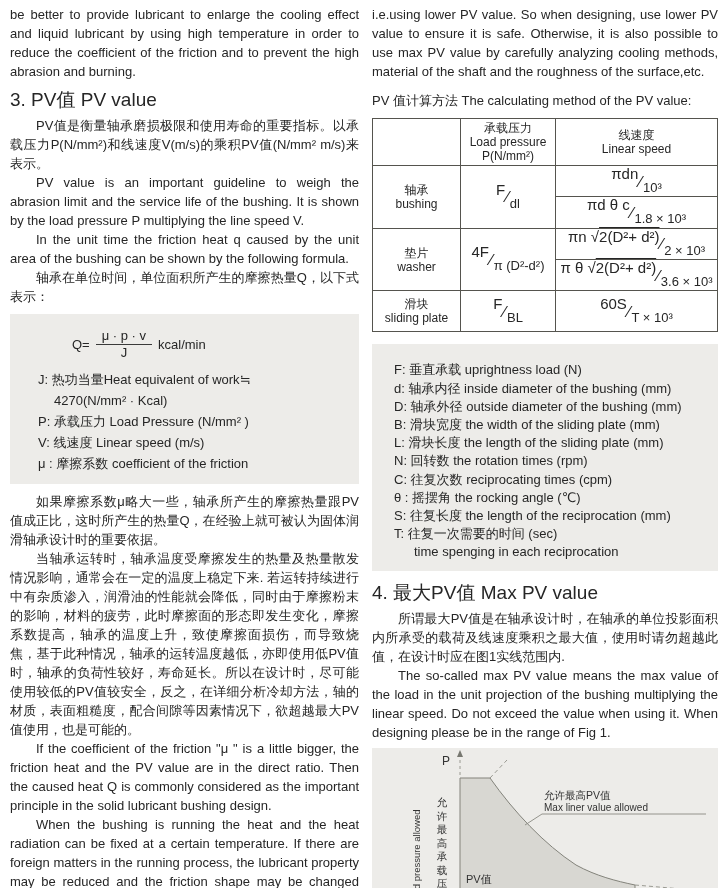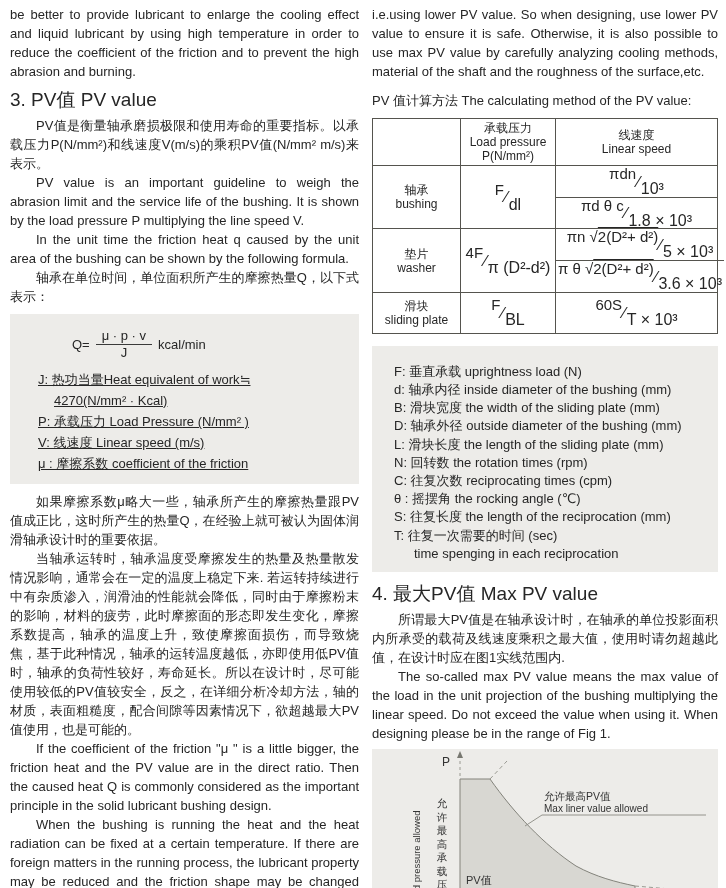--- a/index.html
+++ b/index.html
@@ -15,21 +15,21 @@
   p.cont{text-indent:0;}
   .h{font-size:19px;font-weight:400;margin:9px 0 7px;line-height:19px;}
   .calc-line{margin:10px 0 8px;}
   .gbox{background:#edece9;margin:8px 0;}
   
   .fbox{padding:12px 14px 10px;}
   .qrow{display:flex;align-items:center;gap:6px;margin:2px 0 8px 48px;}
   .bigfrac{display:inline-block;text-align:center;line-height:16px;}
   .bigfrac .bn{display:block;border-bottom:1px solid #3a3a3a;padding:0 6px;text-align:center;}
   .bigfrac .bd{display:block;}
-  .fline{line-height:21px;margin-left:14px;text-align:left;text-decoration:underline;}
+  .fline{line-height:21px;margin-left:14px;text-align:left;}
   .fline.ind2{margin-left:30px;}
   
   .dbox{padding:17px 12px 9px;}
   .dline{line-height:18.2px;padding-left:10px;text-align:left;}
   .dline.ind2{padding-left:30px;}
   
   .ptable{border:1px solid #55544e;margin:8px 0 12px;font-size:12px;line-height:14px;}
   .trow{display:flex;border-top:1px solid #55544e;align-items:stretch;}
   .trow:first-child{border-top:none;}
   .tc{border-left:1px solid #55544e;display:flex;flex-direction:column;align-items:center;justify-content:center;text-align:center;padding:2px 2px;}
@@ -40,21 +40,21 @@
   .thead .tc{min-height:40px;}
   .rtall{min-height:42px;}
   .tc.split{padding:0;justify-content:stretch;}
   .subcell{flex:1;width:100%;display:flex;align-items:center;justify-content:center;padding:1px 2px;box-sizing:border-box;}
   .subcell.sb{border-top:1px solid #55544e;}
   
   .frac{white-space:nowrap;display:inline-block;}
   .fn{font-size:15px;vertical-align:0.5em;}
   .fn .rad{text-decoration:overline;}
   .fsl{font-size:16px;margin:0 1px;}
-  .fd{font-size:16px;vertical-align:-0.45em;}
+  .fd{font-size:13px;vertical-align:-0.45em;}
   
   .figbox{background:#edece9;margin-top:6px;}
   svg{display:block;font-family:"Liberation Sans","DejaVu Sans",sans-serif;}
 </style>
 </head>
 <body>
 
 <div class="col col-left">
   <p class="cont">be better to provide lubricant to enlarge the cooling effect and liquid lubricant by using high temperature in order to reduce the coefficient of the friction and to prevent the high abrasion and burning.</p>
   <div class="h">3. PV值 PV value</div>
@@ -124,21 +124,21 @@
     <div class="trow rtall">
       <div class="tc c1">
         <div>垫片</div>
         <div>washer</div>
       </div>
       <div class="tc c2">
         <span class="frac"><span class="fn"><span>4F</span><span class="rad"></span></span><span class="fsl">∕</span><span class="fd">π (D²-d²)</span></span>
       </div>
       <div class="tc c3 split">
         <div class="subcell">
-          <span class="frac"><span class="fn"><span>πn √</span><span class="rad">2(D²+ d²)</span></span><span class="fsl">∕</span><span class="fd">5 × 10³</span></span>
+          <span class="frac"><span class="fn"><span>πn √</span><span class="rad">2(D²+ d²)</span></span><span class="fsl">∕</span><span class="fd">2 × 10³</span></span>
         </div>
         <div class="subcell sb">
           <span class="frac"><span class="fn"><span>π θ √</span><span class="rad">2(D²+ d²)</span></span><span class="fsl">∕</span><span class="fd">3.6 × 10³</span></span>
         </div>
       </div>
     </div>
 
     <div class="trow" style="min-height:40px;">
       <div class="tc c1">
         <div>滑块</div>
@@ -149,22 +149,22 @@
       </div>
       <div class="tc c3">
         <span class="frac"><span class="fn"><span>60S</span><span class="rad"></span></span><span class="fsl">∕</span><span class="fd">T × 10³</span></span>
       </div>
     </div>
   </div>
 
   <div class="gbox dbox">
     <div class="dline">F: 垂直承载 uprightness load (N)</div>
     <div class="dline">d: 轴承内径 inside diameter of the bushing (mm)</div>
+    <div class="dline">D: 轴承外径 outside diameter of the bushing (mm)</div>
     <div class="dline">B: 滑块宽度 the width of the sliding plate (mm)</div>
-    <div class="dline">D: 轴承外径 outside diameter of the bushing (mm)</div>
     <div class="dline">L: 滑块长度 the length of the sliding plate (mm)</div>
     <div class="dline">N: 回转数 the rotation times (rpm)</div>
     <div class="dline">C: 往复次数 reciprocating times (cpm)</div>
     <div class="dline">θ : 摇摆角 the rocking angle (℃)</div>
     <div class="dline">S: 往复长度 the length of the reciprocation (mm)</div>
     <div class="dline">T: 往复一次需要的时间 (sec)</div>
     <div class="dline ind2">time spenging in each reciprocation</div>
   </div>
 
   <div class="h" style="margin-top:12px;">4. 最大PV值 Max PV value</div>

